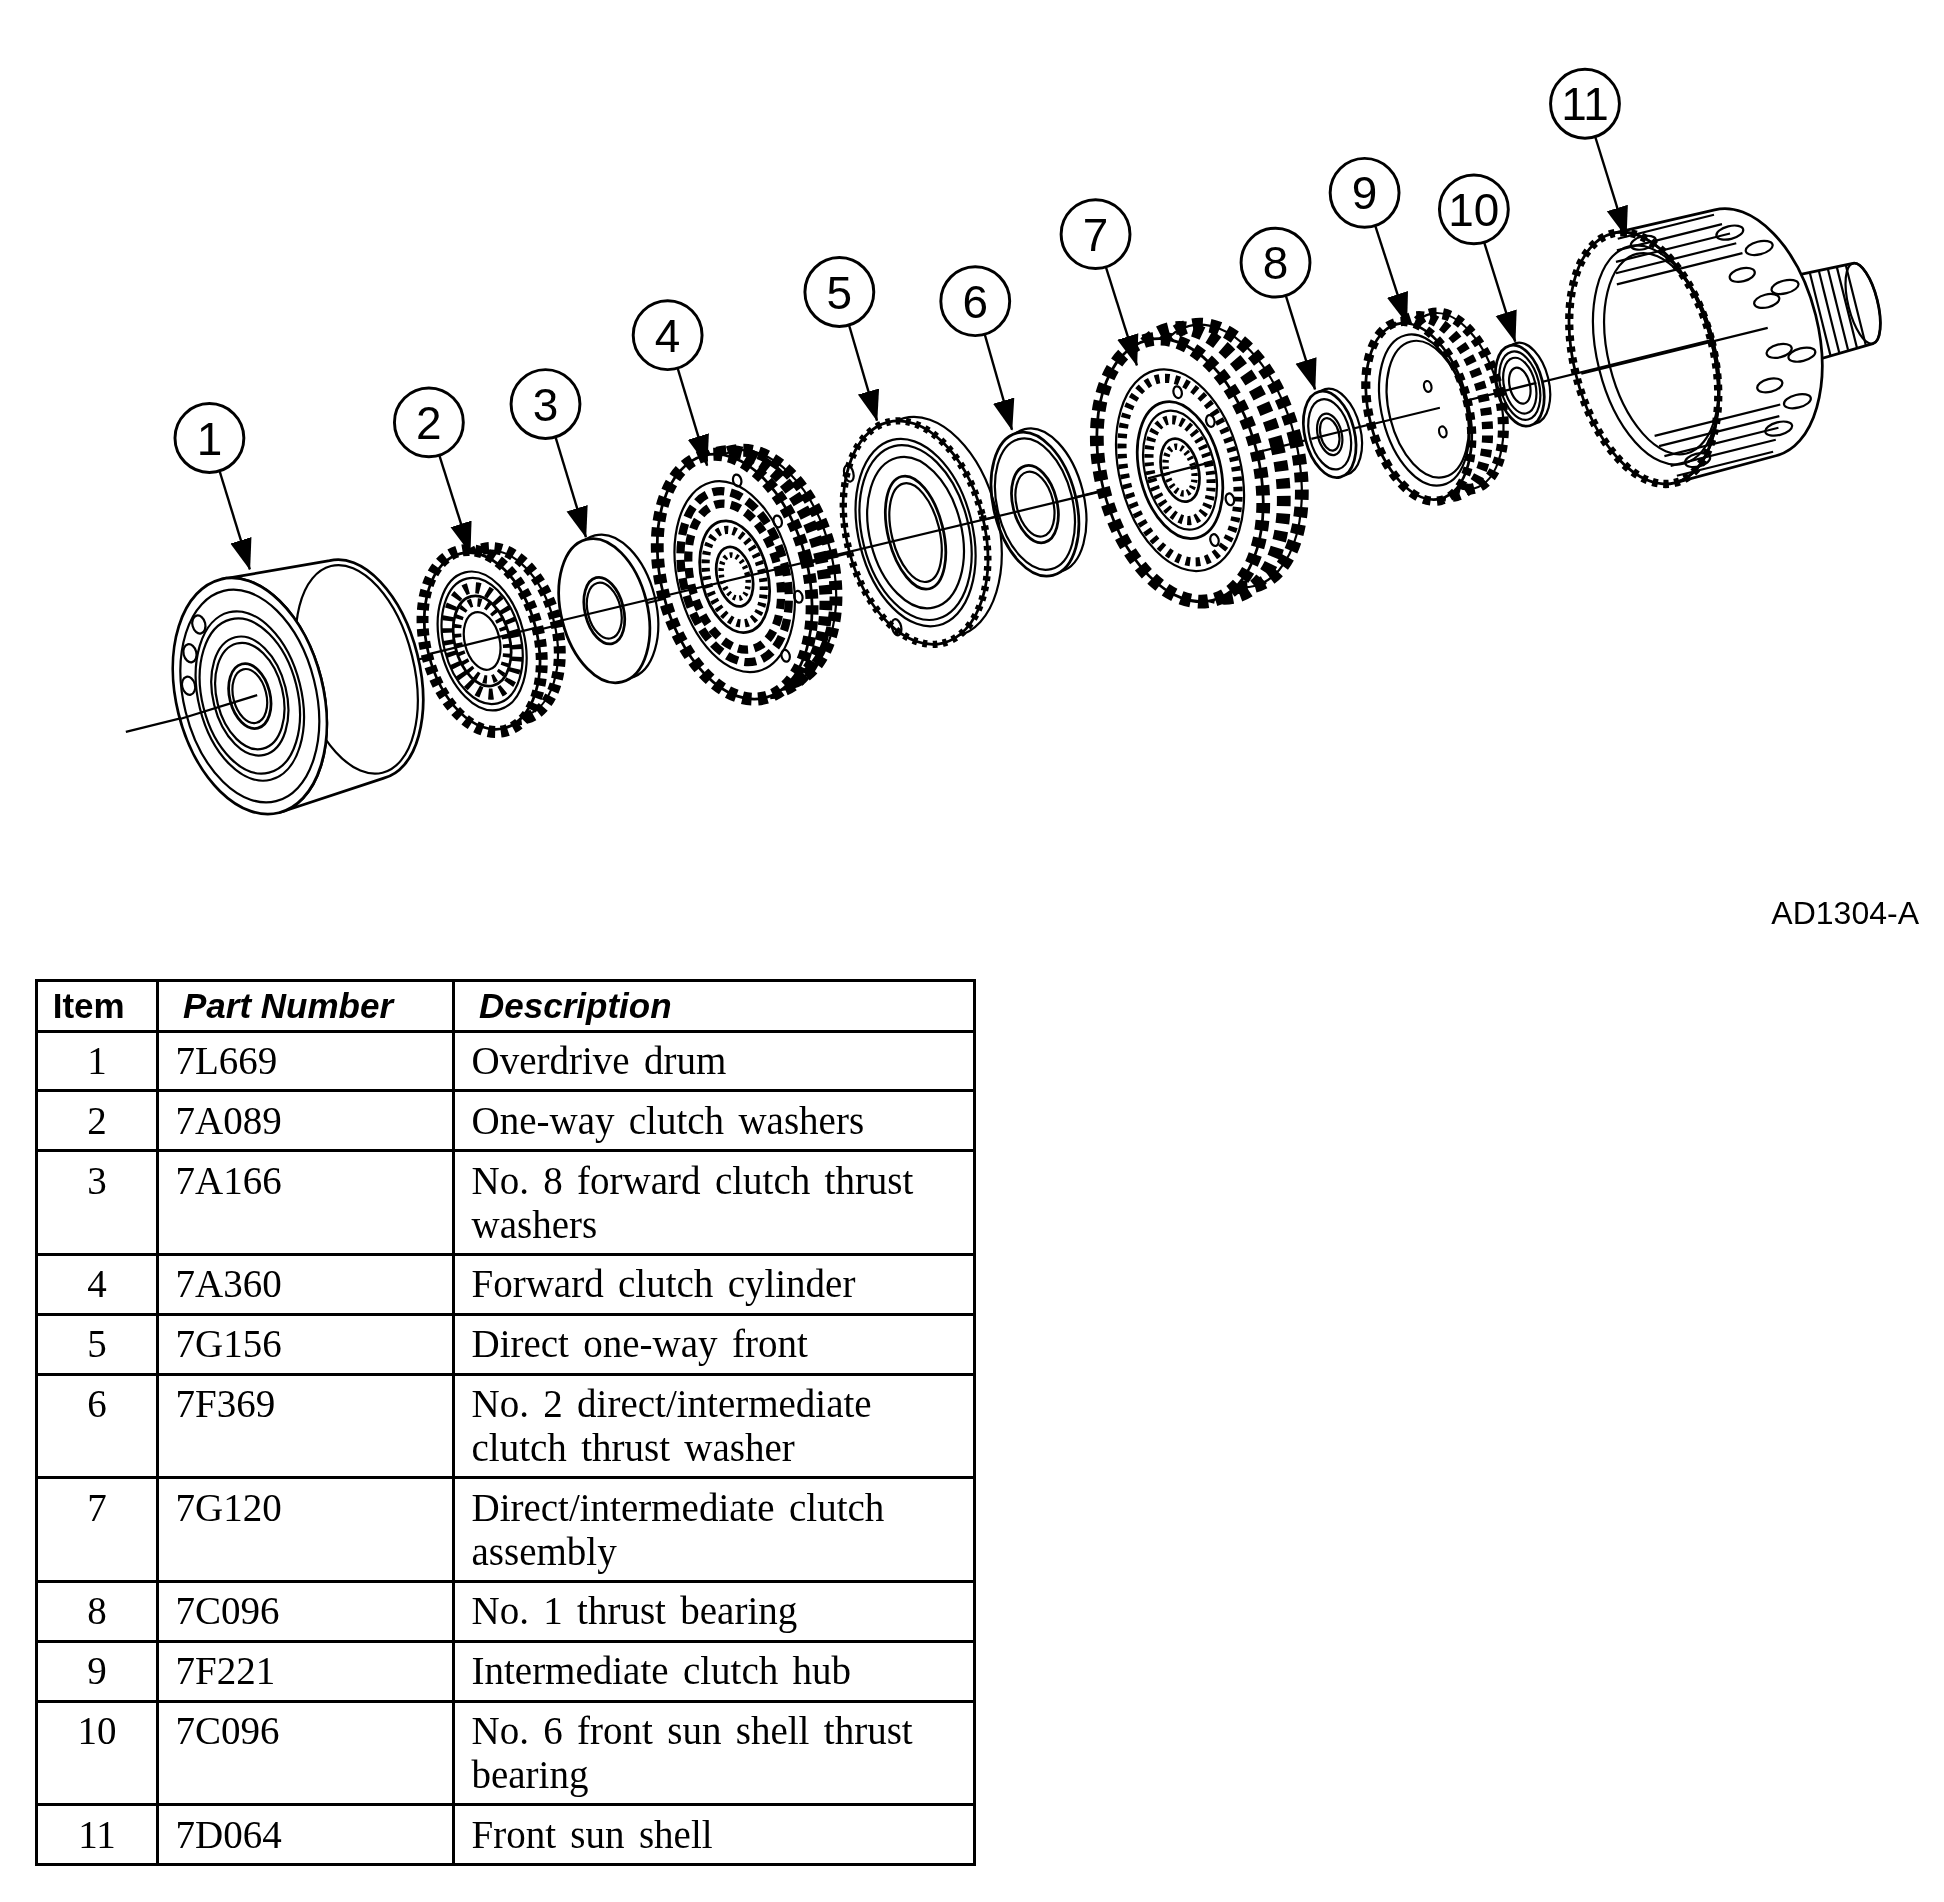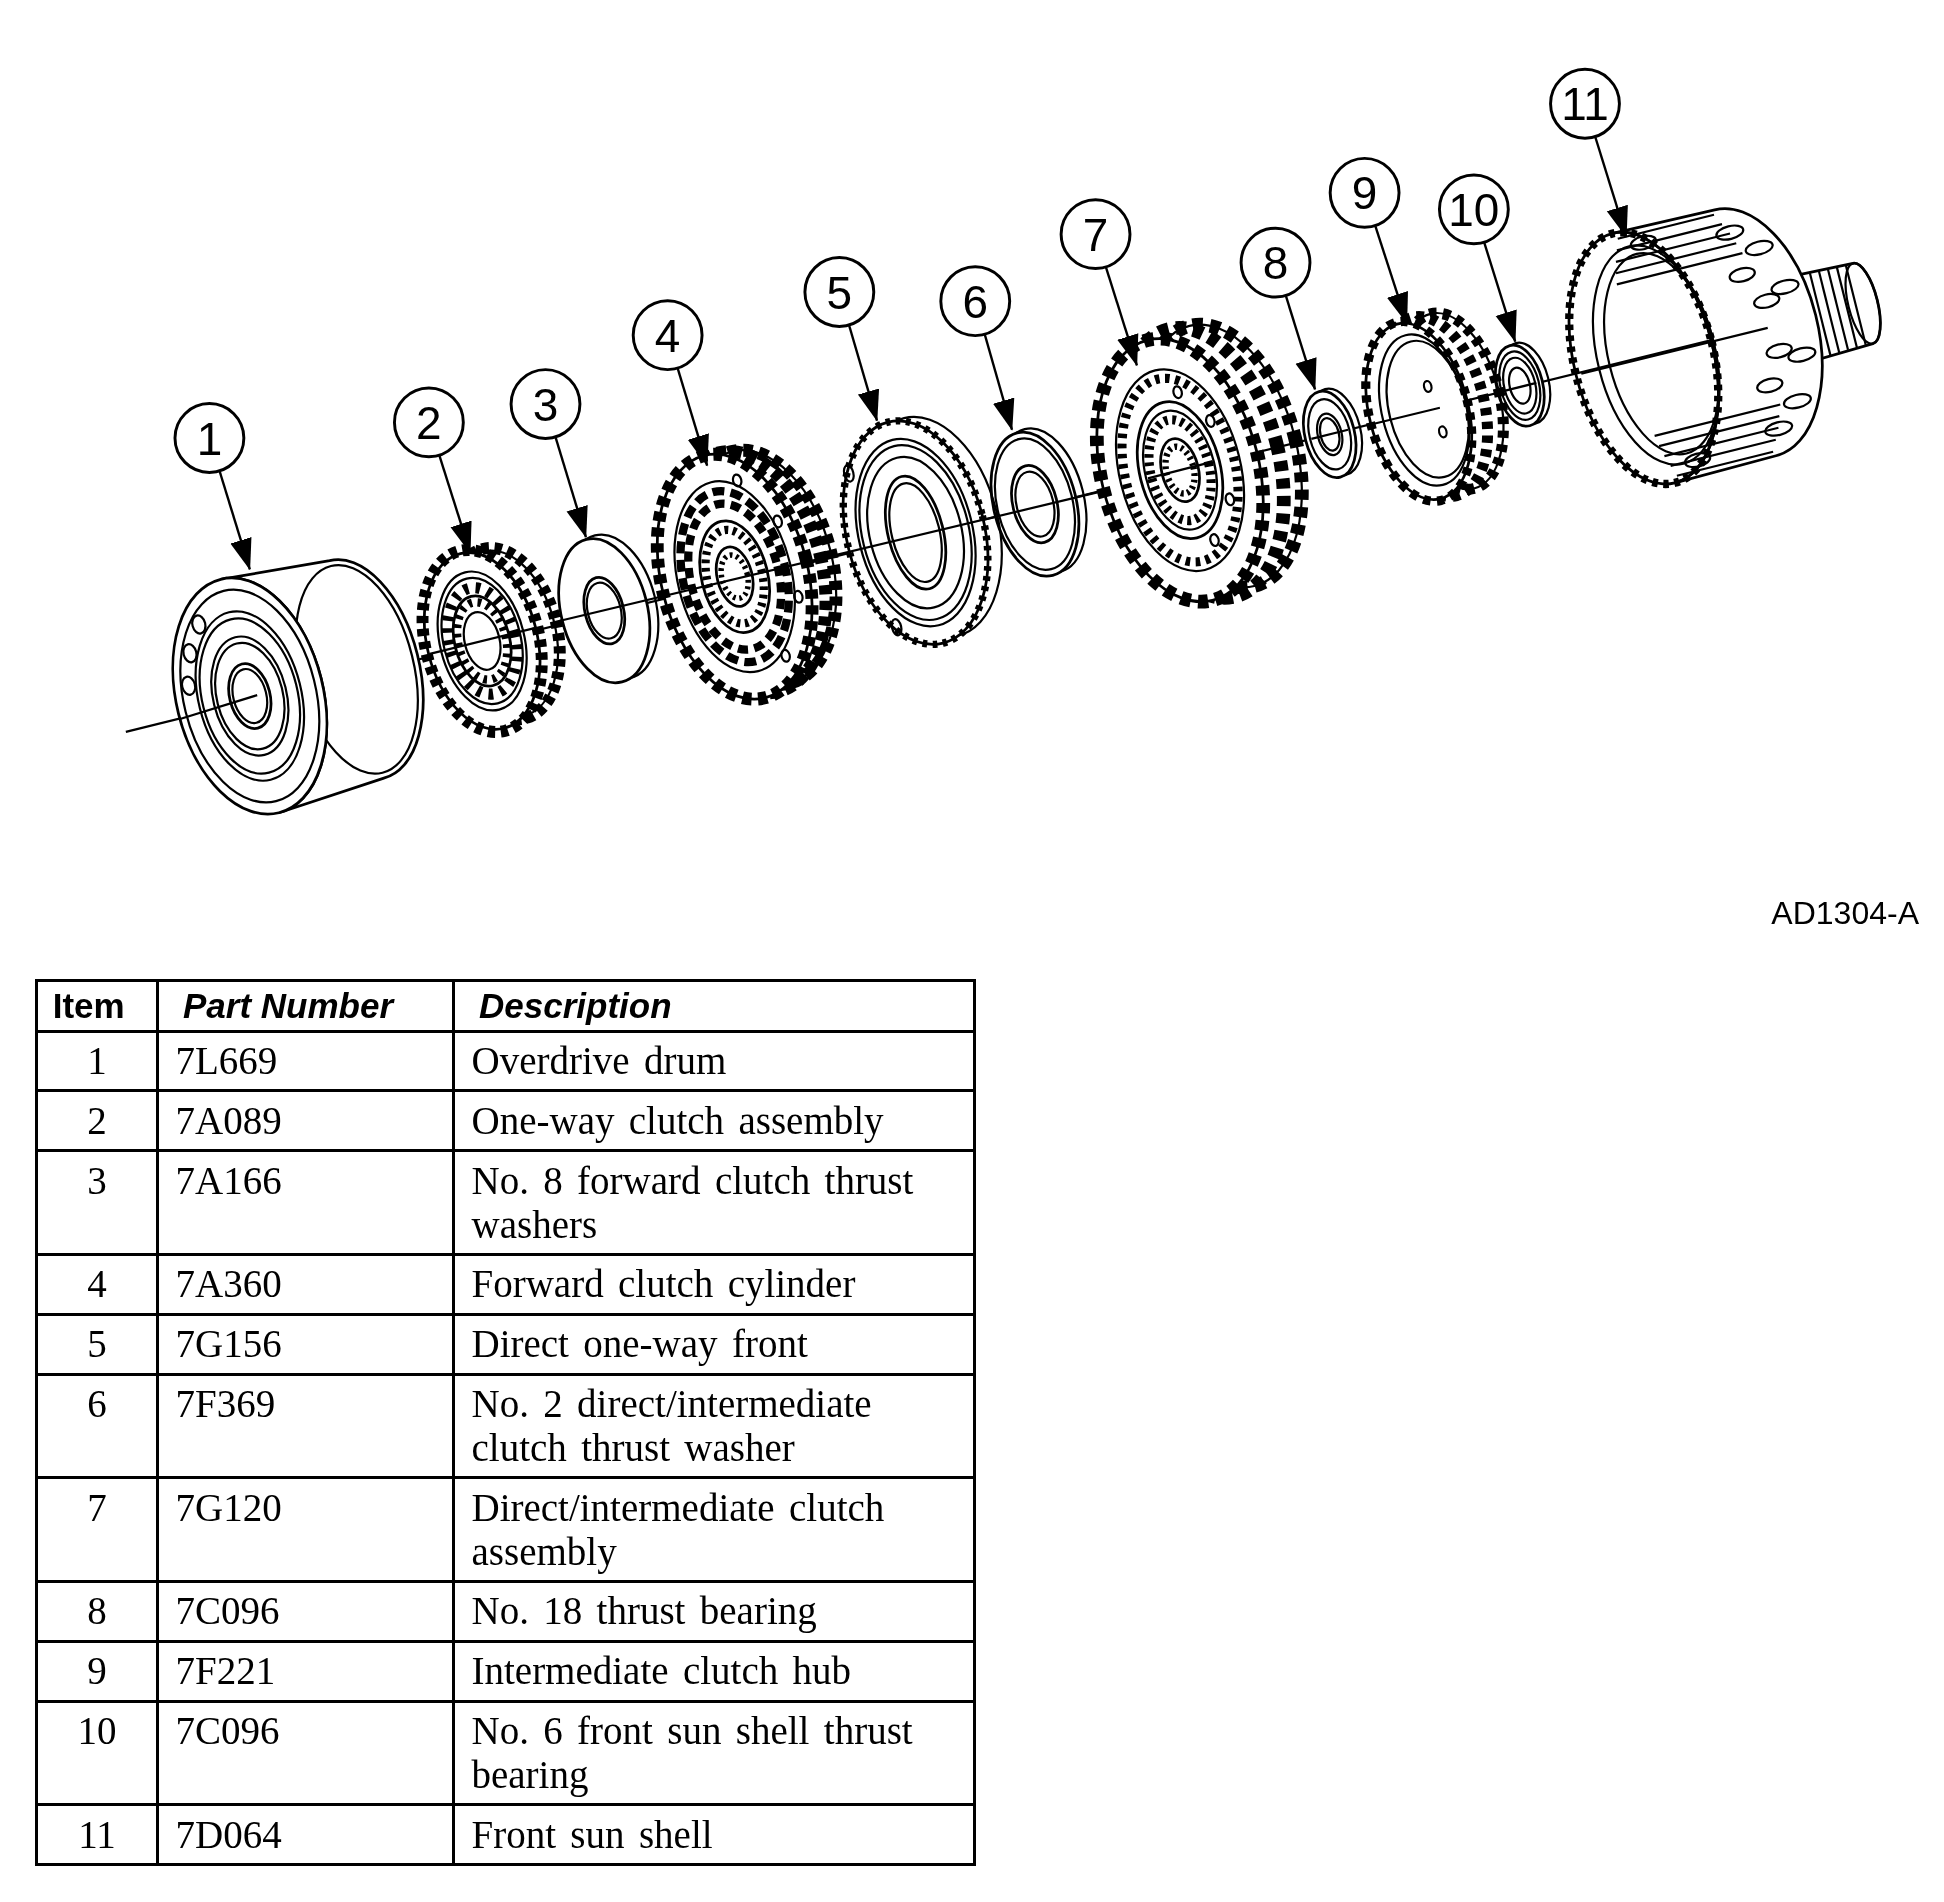--- a/index.html
+++ b/index.html
@@ -322,21 +322,21 @@
   </thead>
   <tbody>
     <tr>
       <td class="item">1</td>
       <td class="part">7L669</td>
       <td class="desc">Overdrive drum</td>
     </tr>
     <tr>
       <td class="item">2</td>
       <td class="part">7A089</td>
-      <td class="desc">One-way clutch assembly</td>
+      <td class="desc">One-way clutch washers</td>
     </tr>
     <tr>
       <td class="item">3</td>
       <td class="part">7A166</td>
       <td class="desc">No. 8 forward clutch thrust
 washers</td>
     </tr>
     <tr>
       <td class="item">4</td>
       <td class="part">7A360</td>
@@ -355,21 +355,21 @@
     </tr>
     <tr>
       <td class="item">7</td>
       <td class="part">7G120</td>
       <td class="desc">Direct/intermediate clutch
 assembly</td>
     </tr>
     <tr>
       <td class="item">8</td>
       <td class="part">7C096</td>
-      <td class="desc">No. 18 thrust bearing</td>
+      <td class="desc">No. 1 thrust bearing</td>
     </tr>
     <tr>
       <td class="item">9</td>
       <td class="part">7F221</td>
       <td class="desc">Intermediate clutch hub</td>
     </tr>
     <tr>
       <td class="item">10</td>
       <td class="part">7C096</td>
       <td class="desc">No. 6 front sun shell thrust

